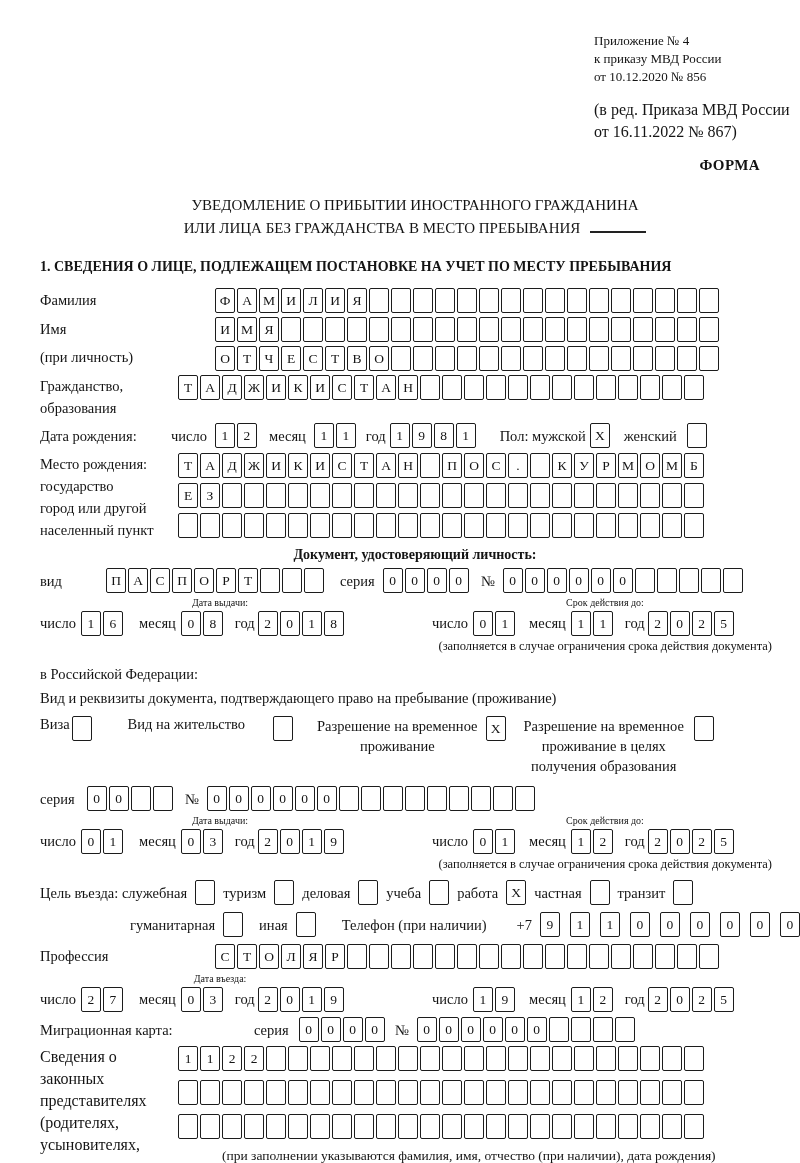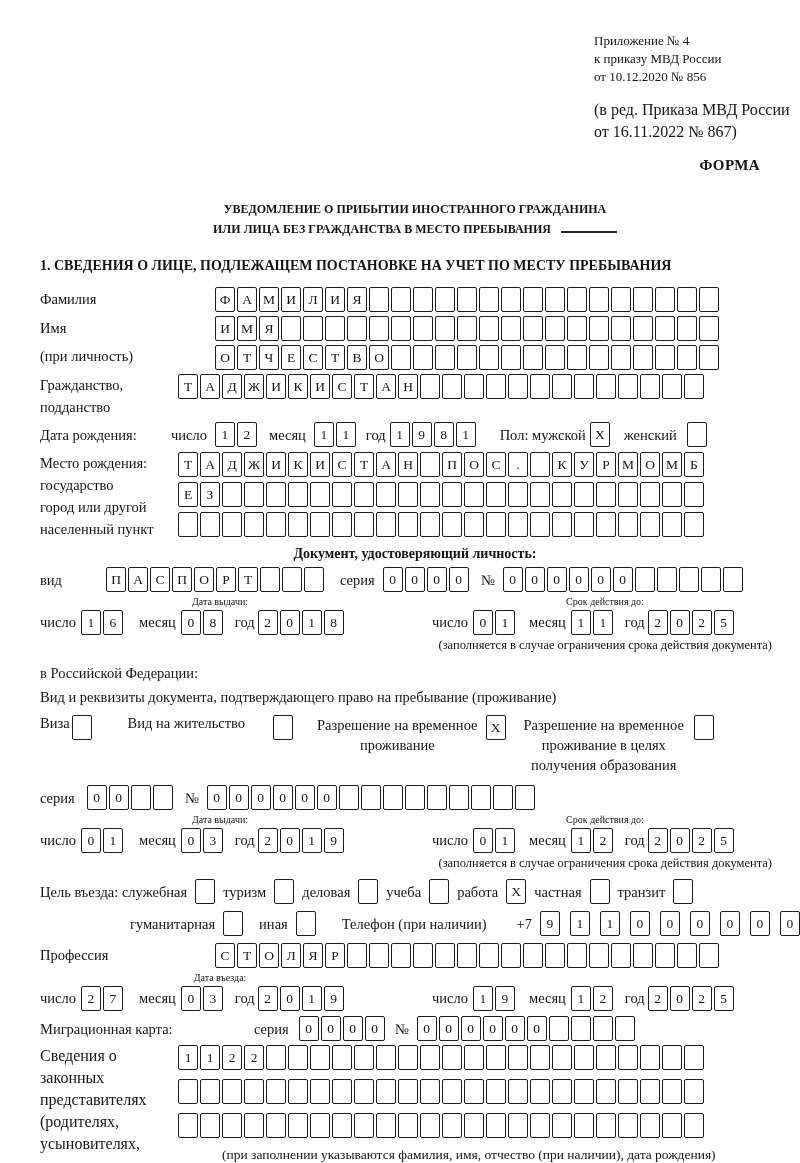--- a/index.html
+++ b/index.html
@@ -1,21 +1,21 @@
 <!DOCTYPE html>
 <html><head>
 <meta charset="utf-8">
 <style>
   html,body{margin:0;padding:0;background:#fff;}
   body{font-family:"Liberation Serif","DejaVu Serif",serif;color:#141414;}
   .page{width:800px;height:1163px;box-sizing:border-box;padding:32px 10px 14px 40px;overflow:hidden;background:#fff;}
   .appendix{margin-left:auto;width:196px;font-size:13px;line-height:1.4;}
   .appendix .amend{margin-top:12px;font-size:16px;}
   .forma{text-align:right;padding-right:30px;font-weight:bold;font-size:15px;margin-top:14px;letter-spacing:.4px;}
-  .title{text-align:center;font-weight:bold;font-size:12px;line-height:1.5;margin-top:26px;}
+  .title{text-align:center;font-weight:normal;font-size:15px;line-height:1.5;margin-top:20px;}
   .uline{display:inline-block;width:56px;border-bottom:2px solid #222;height:13px;margin-left:10px;}
   .section{font-weight:bold;font-size:14px;margin:20px 0 13px 0;}
   .row{display:flex;align-items:flex-start;margin-bottom:4px;font-size:14.5px;line-height:24px;}
   .lab{flex:none;}
   .cells{display:flex;flex-wrap:nowrap;}
   .cell{flex:none;display:inline-flex;align-items:center;justify-content:center;width:18px;height:23px;border:1.6px solid #1c1c1c;border-radius:2px;margin-right:2px;font-size:13.5px;background:#fff;}
   .w175{width:175px;} .w138{width:138px;}
   .lblcol{line-height:22px;}
   .cellcol .cells{margin-bottom:5px;}
   .center-b{text-align:center;font-weight:bold;font-size:14px;margin:3px 0 5px 0;}
@@ -145,21 +145,21 @@
         <span class="cell"></span>
         <span class="cell"></span>
         <span class="cell"></span>
         <span class="cell"></span>
       </span>
   </div>
 
   <div class="row">
     <span class="lab w138 lblcol">
       <div>Гражданство,</div>
-      <div>подданство</div>
+      <div>образования</div>
     </span>
     <span class="cells">
         <span class="cell">Т</span>
         <span class="cell">А</span>
         <span class="cell">Д</span>
         <span class="cell">Ж</span>
         <span class="cell">И</span>
         <span class="cell">К</span>
         <span class="cell">И</span>
         <span class="cell">С</span>

